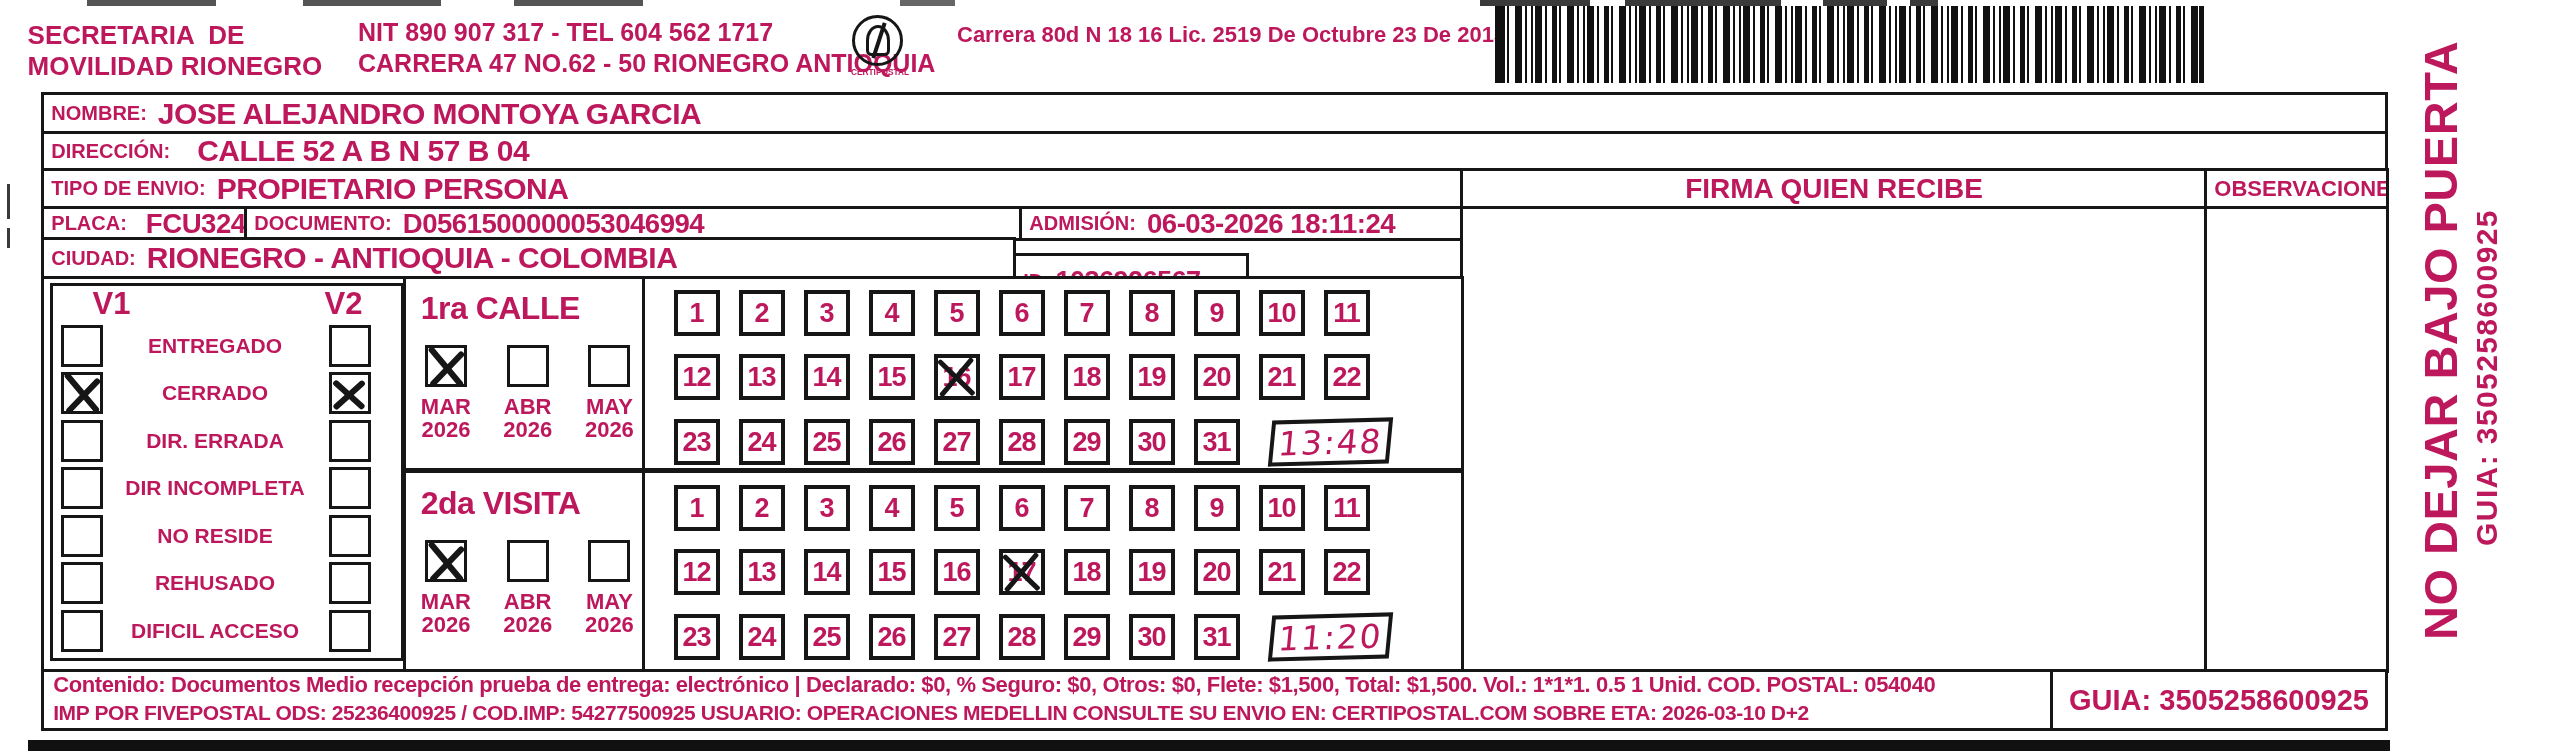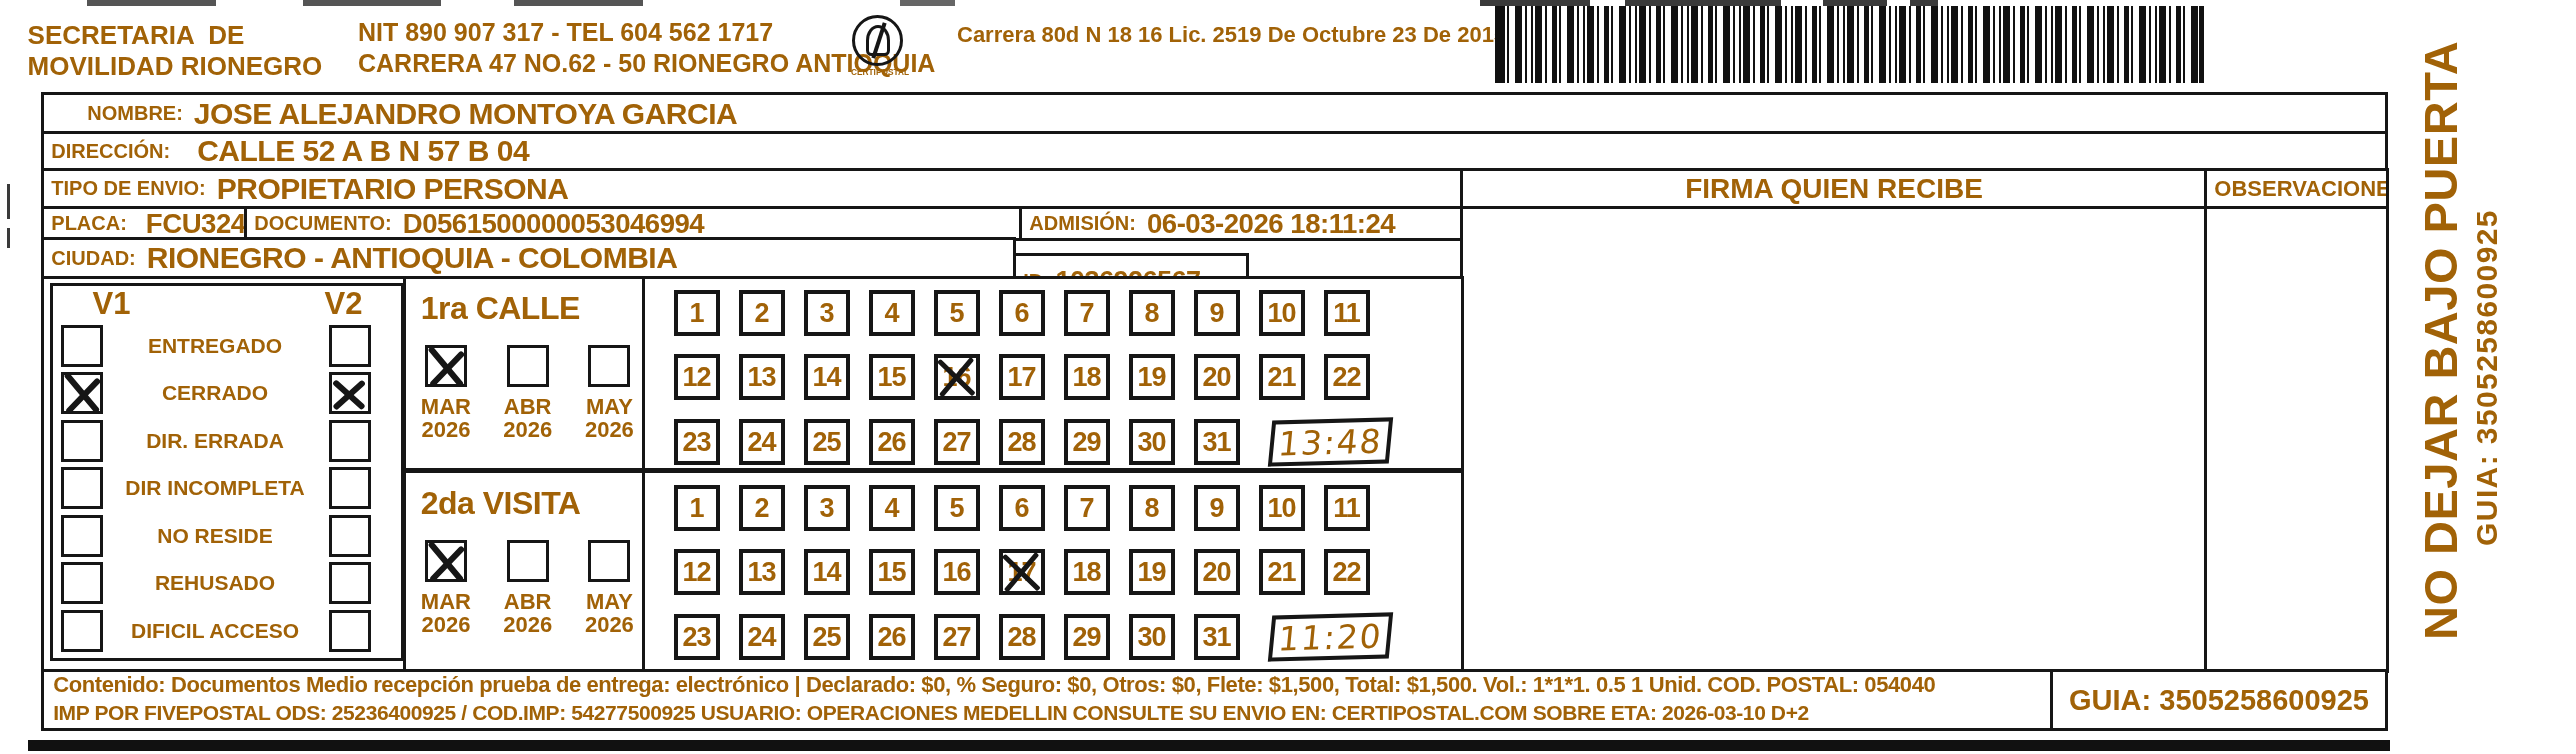--- a/index.html
+++ b/index.html
@@ -1,17 +1,17 @@
 <!DOCTYPE html>
 <html style="font-size:14.7px"><head>
 <meta charset="utf-8">
 <style>
   html,body{margin:0;padding:0;background:#e8e8e8;}
   #canvas{position:relative;width:2576px;height:755px;background:#fff;
-    font-family:"Liberation Sans",sans-serif;color:#a16207;overflow:hidden;}
+    font-family:"Liberation Sans",sans-serif;color:#be185d;overflow:hidden;}
   #canvas *{box-sizing:border-box;}
 
   
   .dash{position:absolute;top:0;height:6.4px;background:#3a3a3a;}
   .vdash{position:absolute;width:2.8px;background:#3a3a3a;}
 
   
   #secretaria{position:absolute;left:27.6px;top:20px;font-size:26px;font-weight:700;line-height:1.2;white-space:pre;}
   #nit-block{position:absolute;left:358px;top:16.5px;font-size:25px;font-weight:700;line-height:1.25;white-space:nowrap;}
   #logo{position:absolute;left:852px;top:14.7px;width:51px;height:51px;border:3.7px solid #161616;border-radius:50%;
@@ -33,21 +33,21 @@
       #111 35px 42px, #fff 42px 45px,
       #111 45px 47px, #fff 47px 52px);
     border-left:5.5px solid #111;border-right:5.5px solid #111;}
 
   
   #doc{position:absolute;left:41px;top:92px;width:2347px;height:638px;}
   .cell{position:absolute;border:3.7px solid #161616;background:#fff;display:flex;align-items:center;overflow:hidden;}
   .flabel{font-size:20px;font-weight:700;margin-left:7.3px;white-space:nowrap;}
   .fvalue{font-size:30px;font-weight:700;margin-left:11px;white-space:nowrap;letter-spacing:-0.5px;}
 
-  #row-nombre{left:0;top:0;width:2347px;height:43px;padding-left:36px;}
+  #row-nombre{left:0;top:0;width:2347px;height:43px;}
   #row-direccion{left:0;top:39px;width:2347px;height:40px;gap:16px;}
   #row-tipo{left:0;top:76px;width:1423px;height:41px;}
   #cell-firma-header{left:1419px;top:76px;width:748px;height:41px;justify-content:center;}
   #cell-obs-header{left:2163px;top:76px;width:185px;height:41px;}
   #cell-firma-body{left:1419px;top:114px;width:748px;height:467px;}
   #cell-obs-body{left:2163px;top:114px;width:185px;height:467px;}
   #cell-placa{left:0;top:114px;width:207px;height:35px;gap:8px;}
   #cell-documento{left:203px;top:114px;width:779px;height:35px;}
   #cell-admision{left:978px;top:114px;width:444px;height:35px;}
   #cell-ciudad{left:0;top:145px;width:975px;height:42px;}

